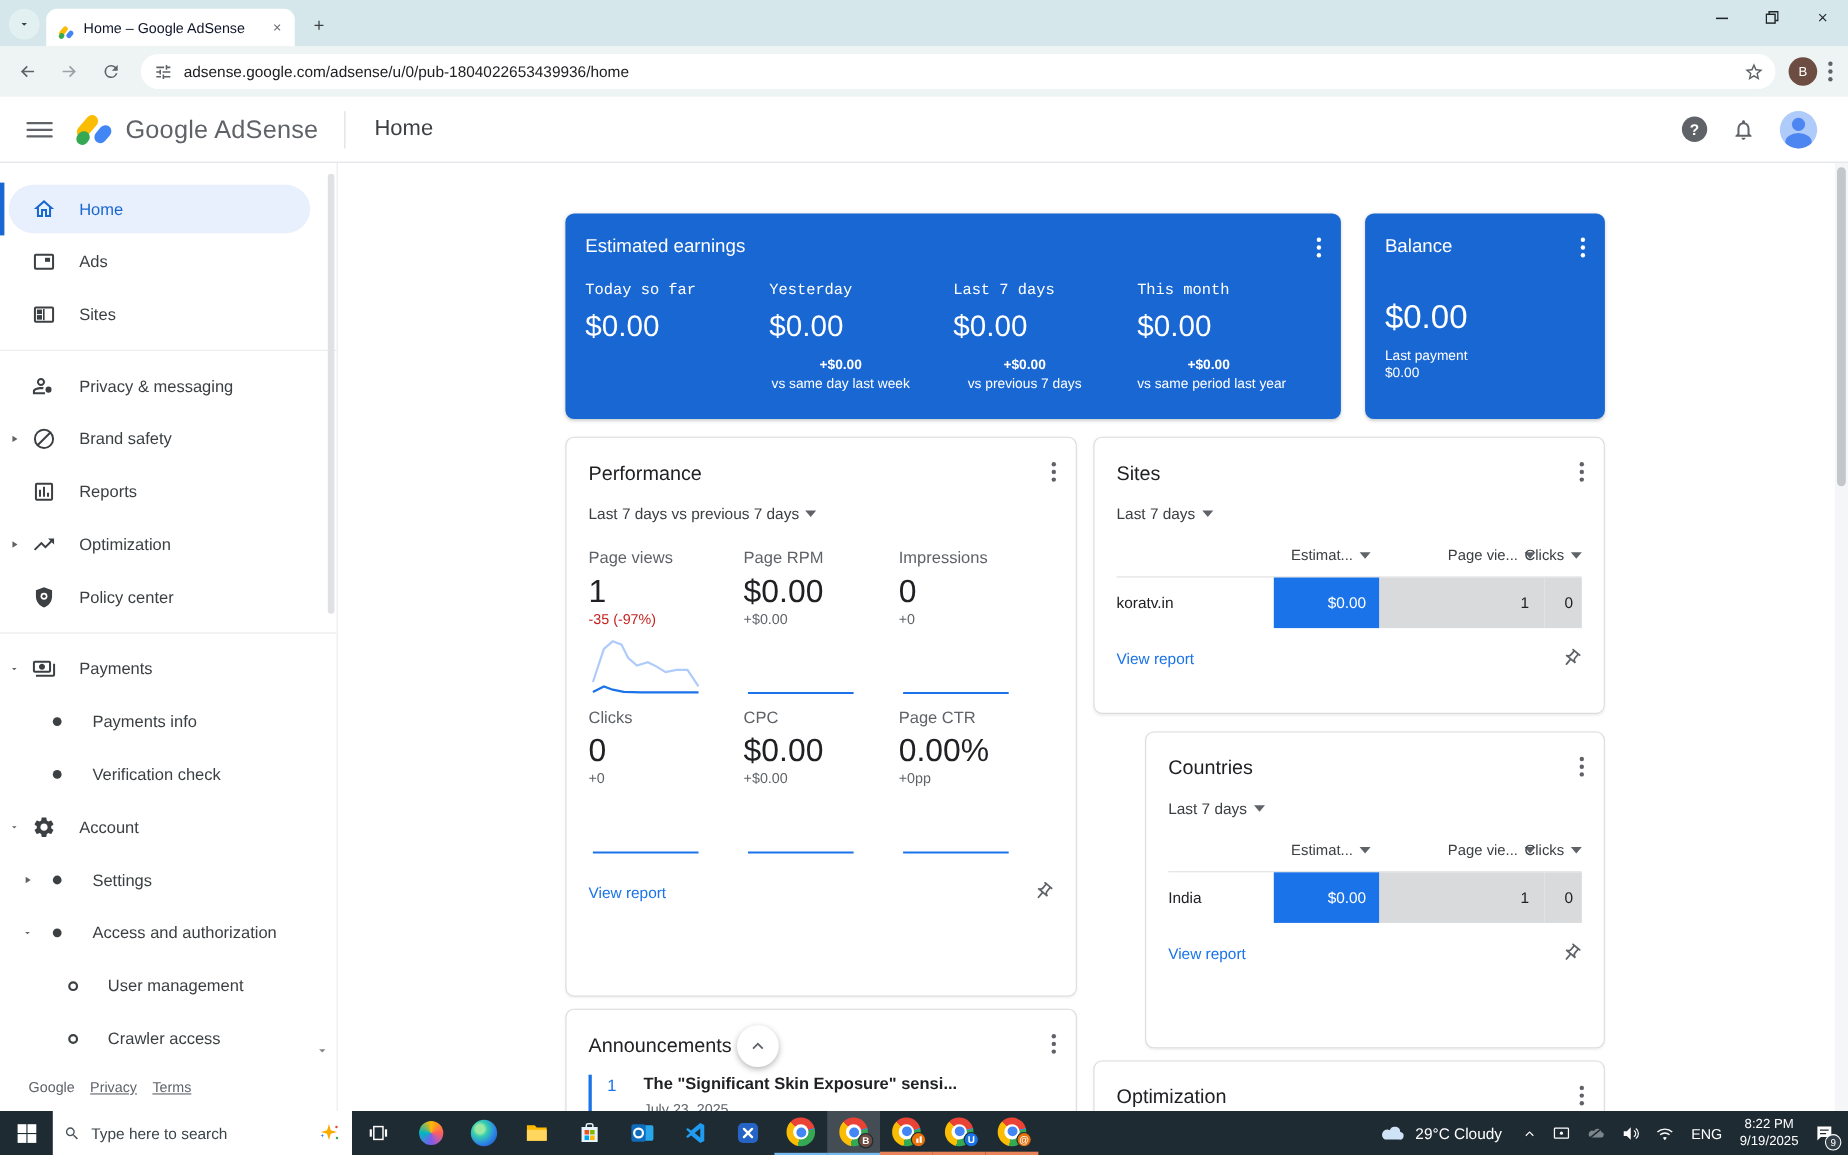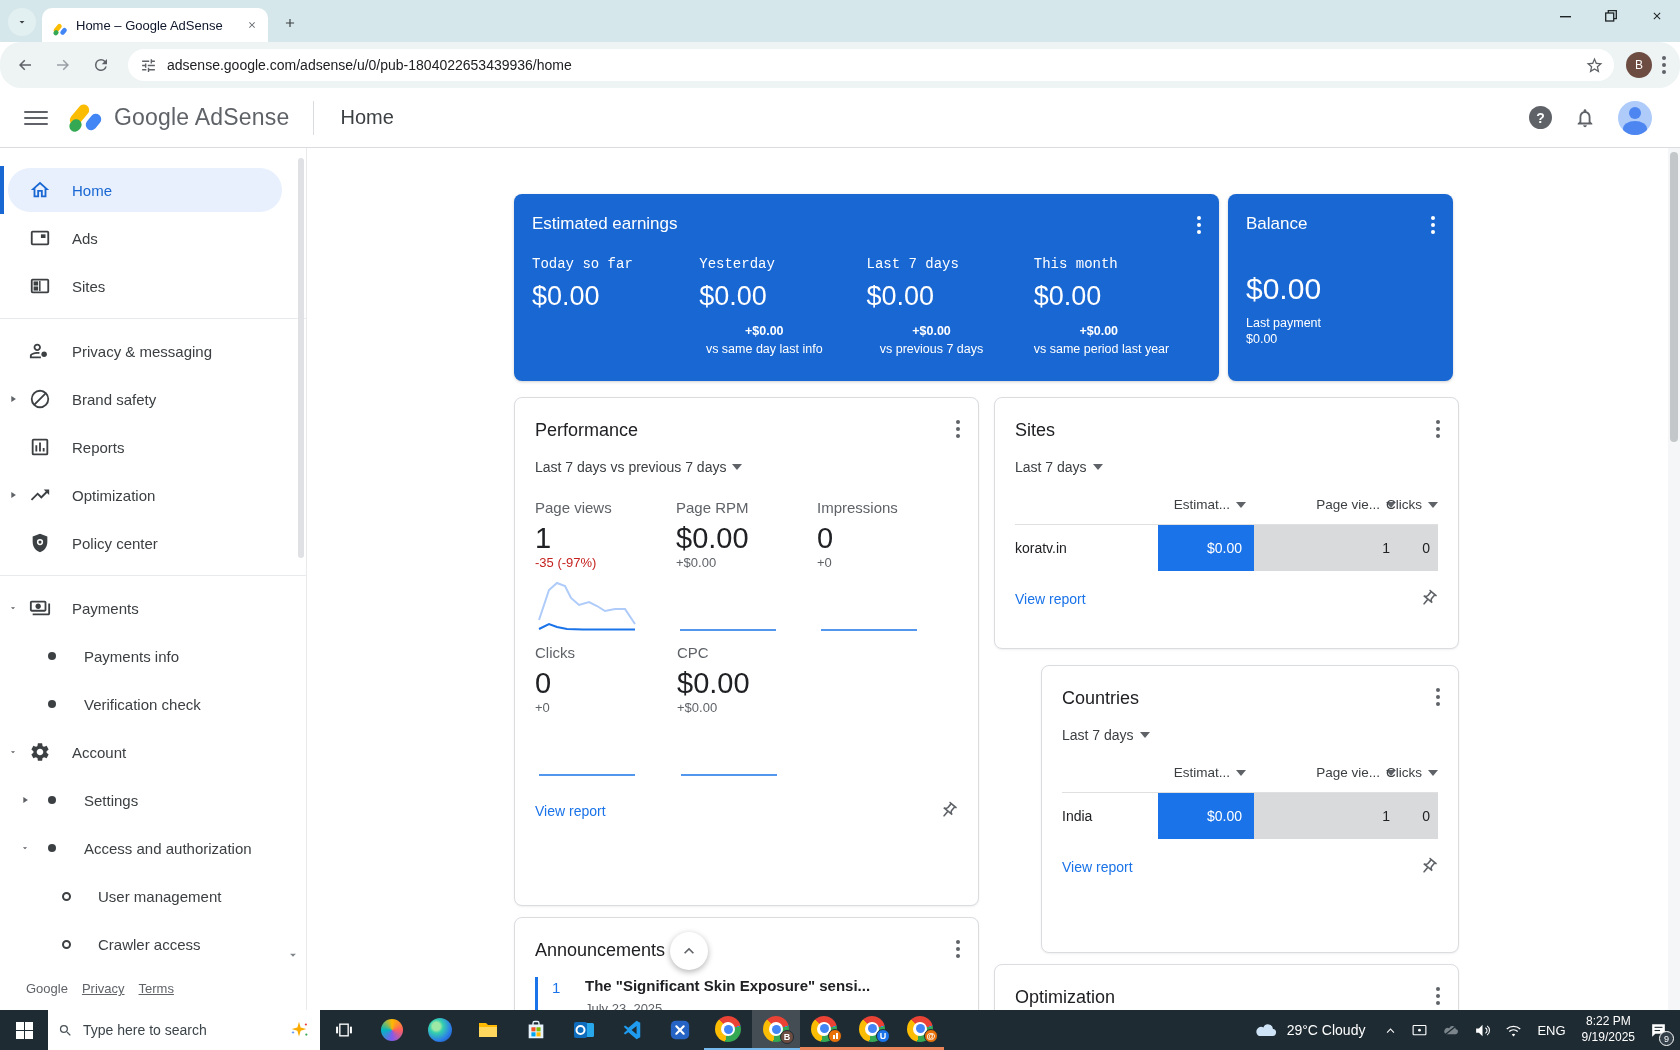--- a/index.html
+++ b/index.html
@@ -10,21 +10,21 @@
   
   .titlebar { height:42px; background:#d5e7ea; display:flex; align-items:flex-end; position:relative; }
   .tab-search { width:28px; height:28px; border-radius:50%; background:#e3f0f2; margin:0 6px 6px 8px; display:flex; align-items:center; justify-content:center; cursor:pointer; }
   .tab { width:226px; height:34px; background:#fff; border-radius:10px 10px 0 0; display:flex; align-items:center; padding:0 8px 0 10px; gap:8px; }
   .tab-title { font-size:13px; color:#0f172a; flex:1; white-space:nowrap; overflow:hidden; }
   .tab-close { width:16px; height:16px; display:flex; align-items:center; justify-content:center; border-radius:50%; }
   .newtab { width:28px; height:28px; margin:0 0 5px 8px; display:flex; align-items:center; justify-content:center; border-radius:50%; }
   .win-controls { position:absolute; right:0; top:0; height:32px; display:flex; }
   .win-btn { width:46px; height:32px; display:flex; align-items:center; justify-content:center; }
 
-  .toolbar { height:46px; background:#eef3f4; display:flex; align-items:center; padding:0 8px; gap:4px;border-radius:21px; }
+  .toolbar { height:46px; background:#eef3f4; display:flex; align-items:center; padding:0 8px; gap:4px; }
   .nav-btn { width:34px; height:34px; border-radius:50%; display:flex; align-items:center; justify-content:center; }
   .omnibox { flex:1; height:32px; background:#fff; border-radius:16px; margin-left:6px; display:flex; align-items:center; padding:0 10px 0 12px; gap:10px; }
   .url-text { font-size:14px; color:#202124; flex:1; }
   .avatar-b { width:26px; height:26px; border-radius:50%; background:#6d4c41; color:#fff; font-size:12px; display:flex; align-items:center; justify-content:center; margin-left:8px; }
   .kebab { display:flex; flex-direction:column; gap:3px; padding:6px; cursor:pointer; }
   .kebab i { width:4px; height:4px; border-radius:50%; background:#5f6368; display:block; }
   .kebab.white i { background:#fff; }
 
   
   .app-header { height:60px; background:#fff; border-bottom:1px solid #dadce0; display:flex; align-items:center; padding:0 18px; }
@@ -59,21 +59,21 @@
   .lvl1 .icon-slot { margin-left:40px; }
   .lvl1 .caret-slot { left:20px; }
   .lvl2 .icon-slot { margin-left:54px; }
   .side-footer { position:absolute; left:26px; bottom:14px; font-size:13px; color:#5f6368; display:flex; gap:14px; }
   .side-footer a { color:#5f6368; text-decoration:underline; cursor:pointer; }
   .side-scroll { position:absolute; right:2px; top:10px; width:6px; height:400px; background:#dfe1e5; border-radius:3px; }
   .side-chevron { position:absolute; right:6px; bottom:48px; }
 
   .content { flex:1; position:relative; padding:46px 0 0 207px; }
   .cards-grid { width:945px; }
-  .row-top { display:flex; gap:9px; }
+  .row-top { display:flex; gap:22px; }
   .two-col { display:flex; gap:15px; margin-top:16px; }
   .col { width:465px; display:flex; flex-direction:column; }
 
   .card { background:#fff; border:1px solid #dadce0; border-radius:8px; box-shadow:0 1px 2px rgba(60,64,67,.08); position:relative; overflow:hidden; }
   .card-blue { background:#1967d2; border:none; border-radius:8px; color:#fff; position:relative; box-shadow:0 1px 3px rgba(60,64,67,.25); }
   .card-kebab { position:absolute; top:16px; right:12px; }
 
   .earn-card { width:705px; height:187px; padding:20px 18px; }
   .earn-title { font-size:17px; }
   .earn-cols { display:flex; margin-top:22px; }
@@ -450,21 +450,21 @@
             <div class="earn-title">Estimated earnings</div>
             <div class="earn-cols">
               <div class="earn-col">
                 <div class="earn-label">Today so far</div>
                 <div class="earn-value">$0.00</div>
               </div>
               <div class="earn-col">
                 <div class="earn-label">Yesterday</div>
                 <div class="earn-value">$0.00</div>
                 <div class="earn-delta">+$0.00</div>
-                <div class="earn-compare">vs same day last info</div>
+                <div class="earn-compare">vs same day last week</div>
               </div>
               <div class="earn-col">
                 <div class="earn-label">Last 7 days</div>
                 <div class="earn-value">$0.00</div>
                 <div class="earn-delta">+$0.00</div>
                 <div class="earn-compare">vs previous 7 days</div>
               </div>
               <div class="earn-col">
                 <div class="earn-label">This month</div>
                 <div class="earn-value">$0.00</div>
@@ -536,20 +536,28 @@
                   <div class="metric-value">0</div>
                   <div class="metric-delta">+0</div>
                   <svg class="spark" width="120" height="62" viewBox="0 0 120 62">
                       <line x1="4" y1="54" x2="100" y2="54" stroke="#1a73e8" stroke-width="1.6"></line>
                     </svg>
                 </div>
                 <div class="metric-cell">
                   <div class="metric-label">CPC</div>
                   <div class="metric-value">$0.00</div>
                   <div class="metric-delta">+$0.00</div>
+                  <svg class="spark" width="120" height="62" viewBox="0 0 120 62">
+                      <line x1="4" y1="54" x2="100" y2="54" stroke="#1a73e8" stroke-width="1.6"></line>
+                    </svg>
+                </div>
+                <div class="metric-cell">
+                  <div class="metric-label">Page CTR</div>
+                  <div class="metric-value">0.00%</div>
+                  <div class="metric-delta">+0pp</div>
                   <svg class="spark" width="120" height="62" viewBox="0 0 120 62">
                       <line x1="4" y1="54" x2="100" y2="54" stroke="#1a73e8" stroke-width="1.6"></line>
                     </svg>
                 </div>
               </div>
               <div class="view-report-row">
                 <span class="view-report">View report</span>
                 <svg width="19" height="19" viewBox="0 0 24 24" style="transform:rotate(40deg);">
                     <path d="M14 4v5c0 1.12.37 2.16 1 3H9c.65-.86 1-1.9 1-3V4h4m3-2H7c-.55 0-1 .45-1 1s.45 1 1 1h1v5c0 1.66-1.34 3-3 3v2h5.97v7l1 1 1-1v-7H19v-2c-1.66 0-3-1.34-3-3V4h1c.55 0 1-.45 1-1s-.45-1-1-1z" fill="#5f6368"></path>
                   </svg>

